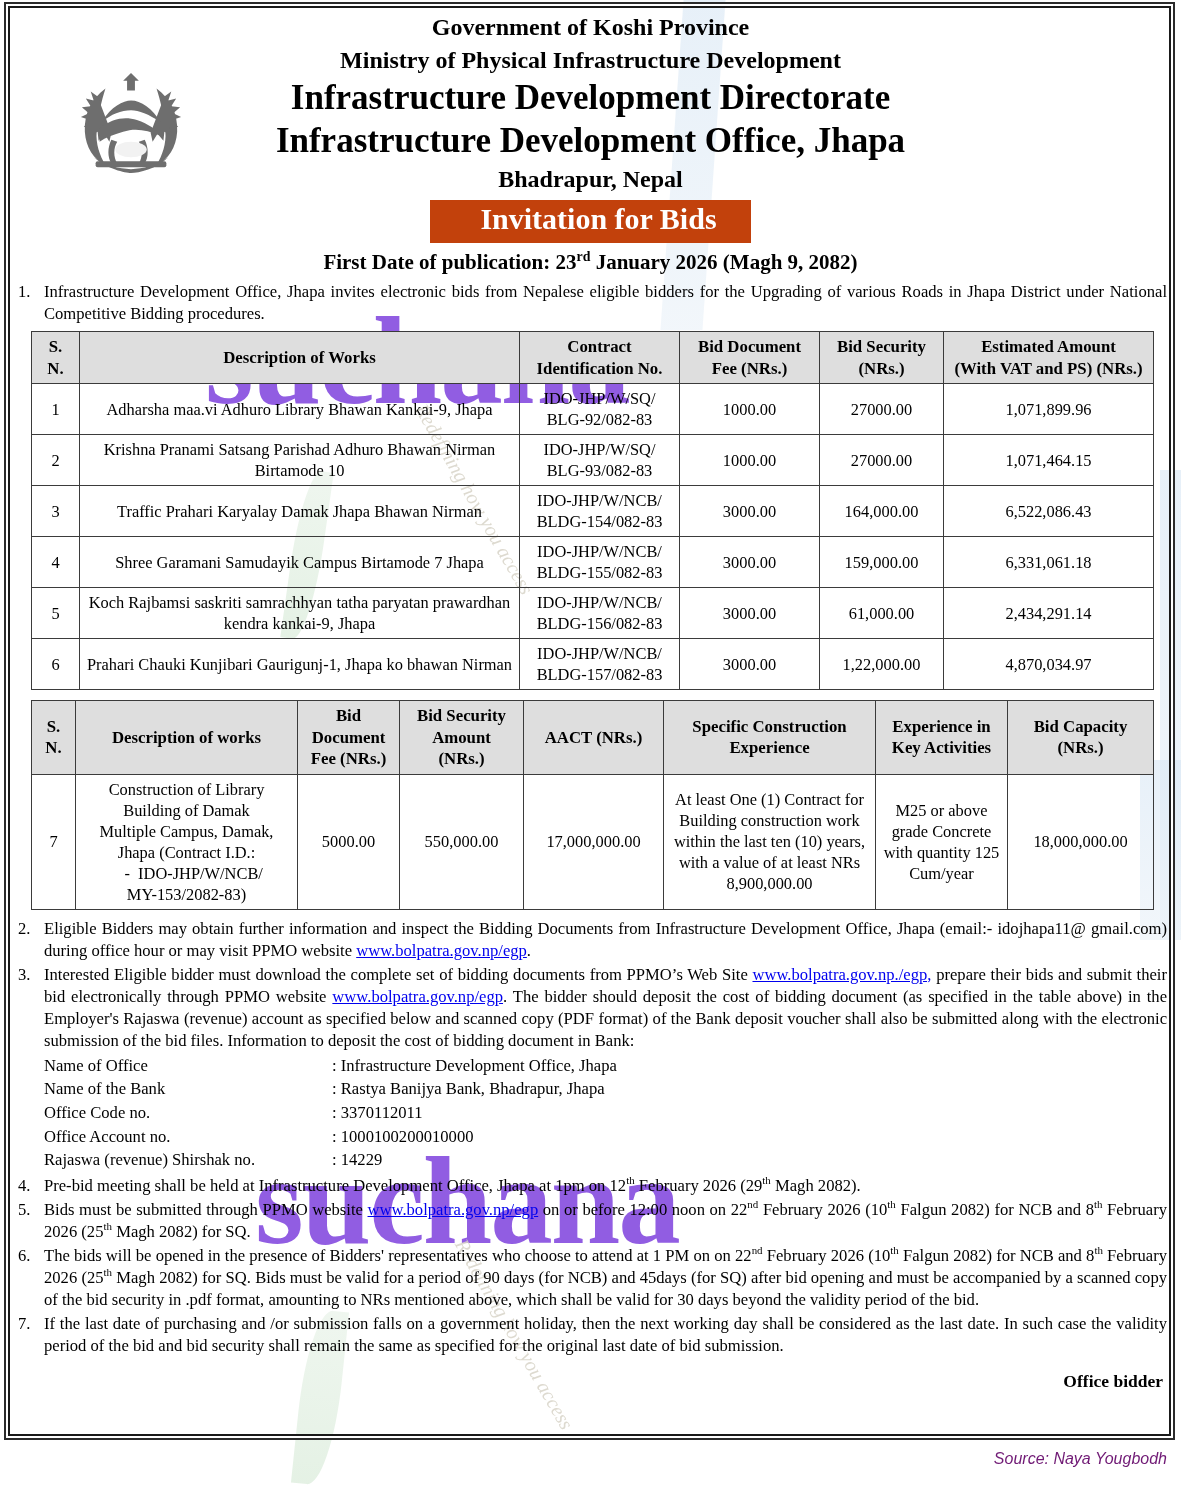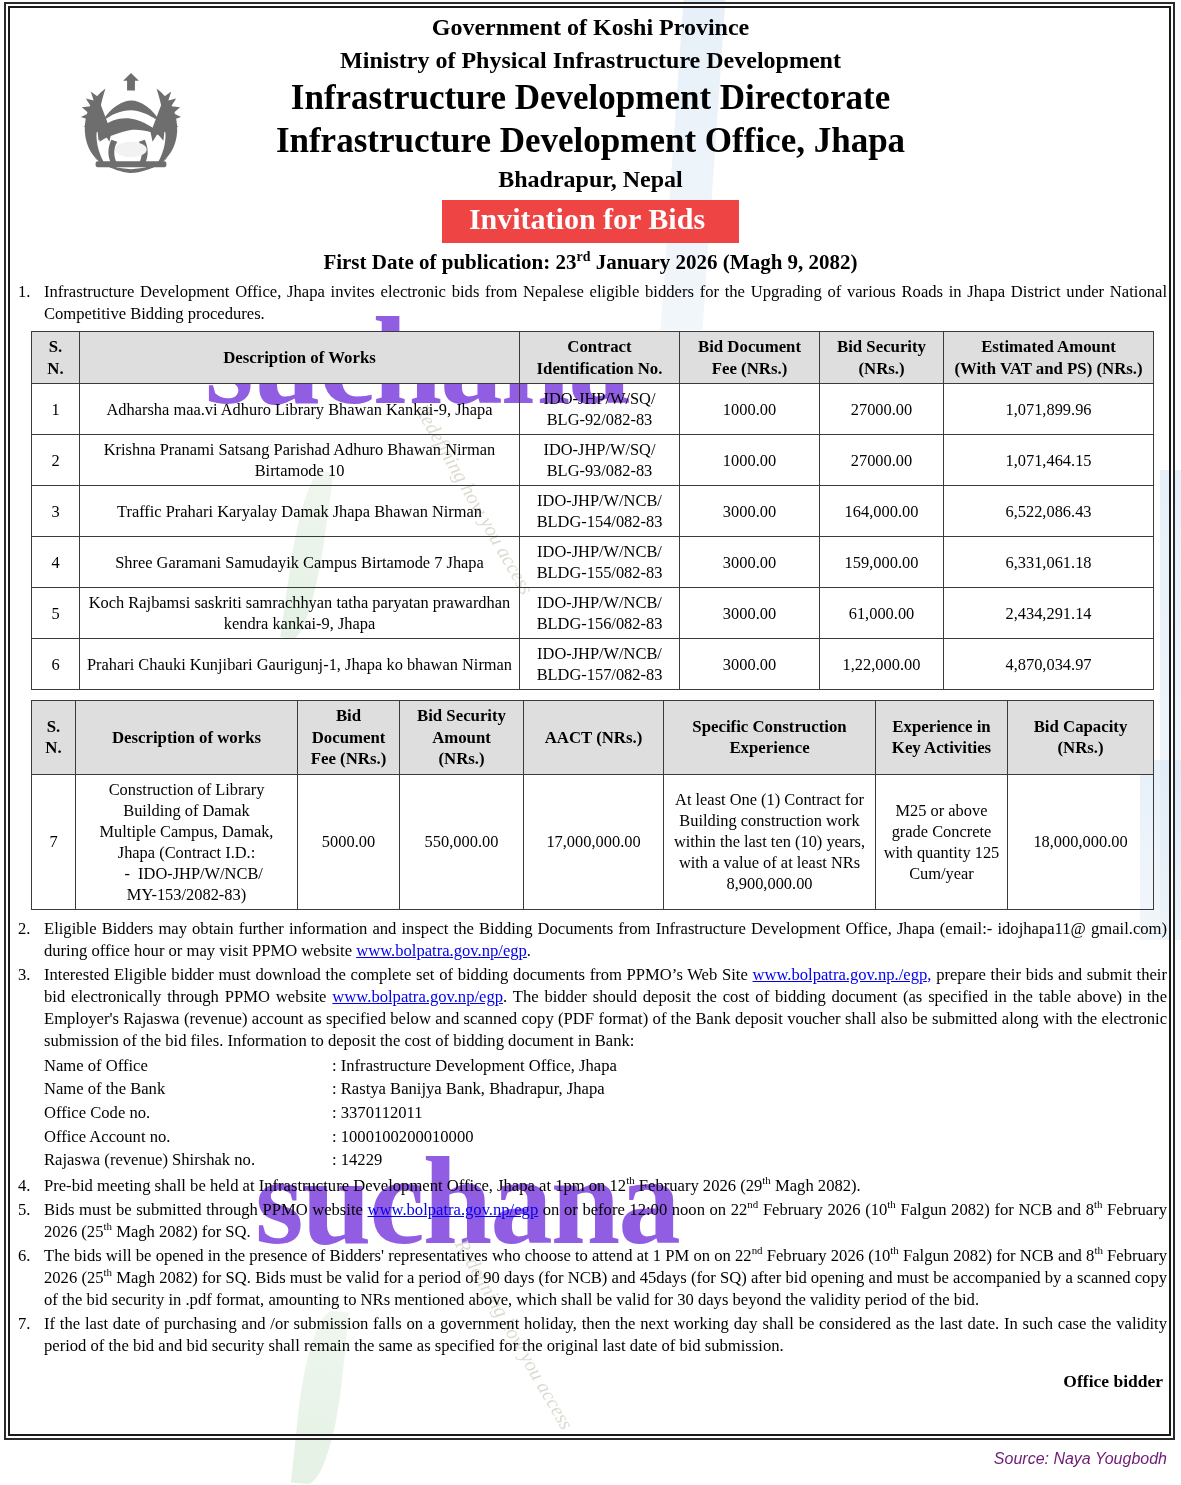--- a/index.html
+++ b/index.html
@@ -97,25 +97,25 @@
   }
   .h-line1 { font-size: 24px; font-weight: 700; line-height: 1.25; }
   .h-line2 { font-size: 24px; font-weight: 700; line-height: 1.25; margin-top: 3px;}
   .h-line3 { font-size: 35px; font-weight: 700; line-height: 1.22; margin-top: 2px; }
   .h-line4 { font-size: 35px; font-weight: 700; line-height: 1.22; }
   .h-line5 { font-size: 24px; font-weight: 700; margin-top: 4px; }
 
   .ifb-wrap { margin-top: 7px; }
   .ifb-banner {
     display: inline-block;
-    background: #ef4444;
+    background: #c2410c;
     color: #fff;
     font-size: 30px;
     font-weight: 700;
-    padding: 2px 34px 6px 27px;
+    padding: 2px 34px 6px 50px;
     line-height: 1.15;
   }
   .pub-date {
     font-size: 21px;
     font-weight: 700;
     margin-top: 7px;
   }
 
   
   ol.doc-list {

